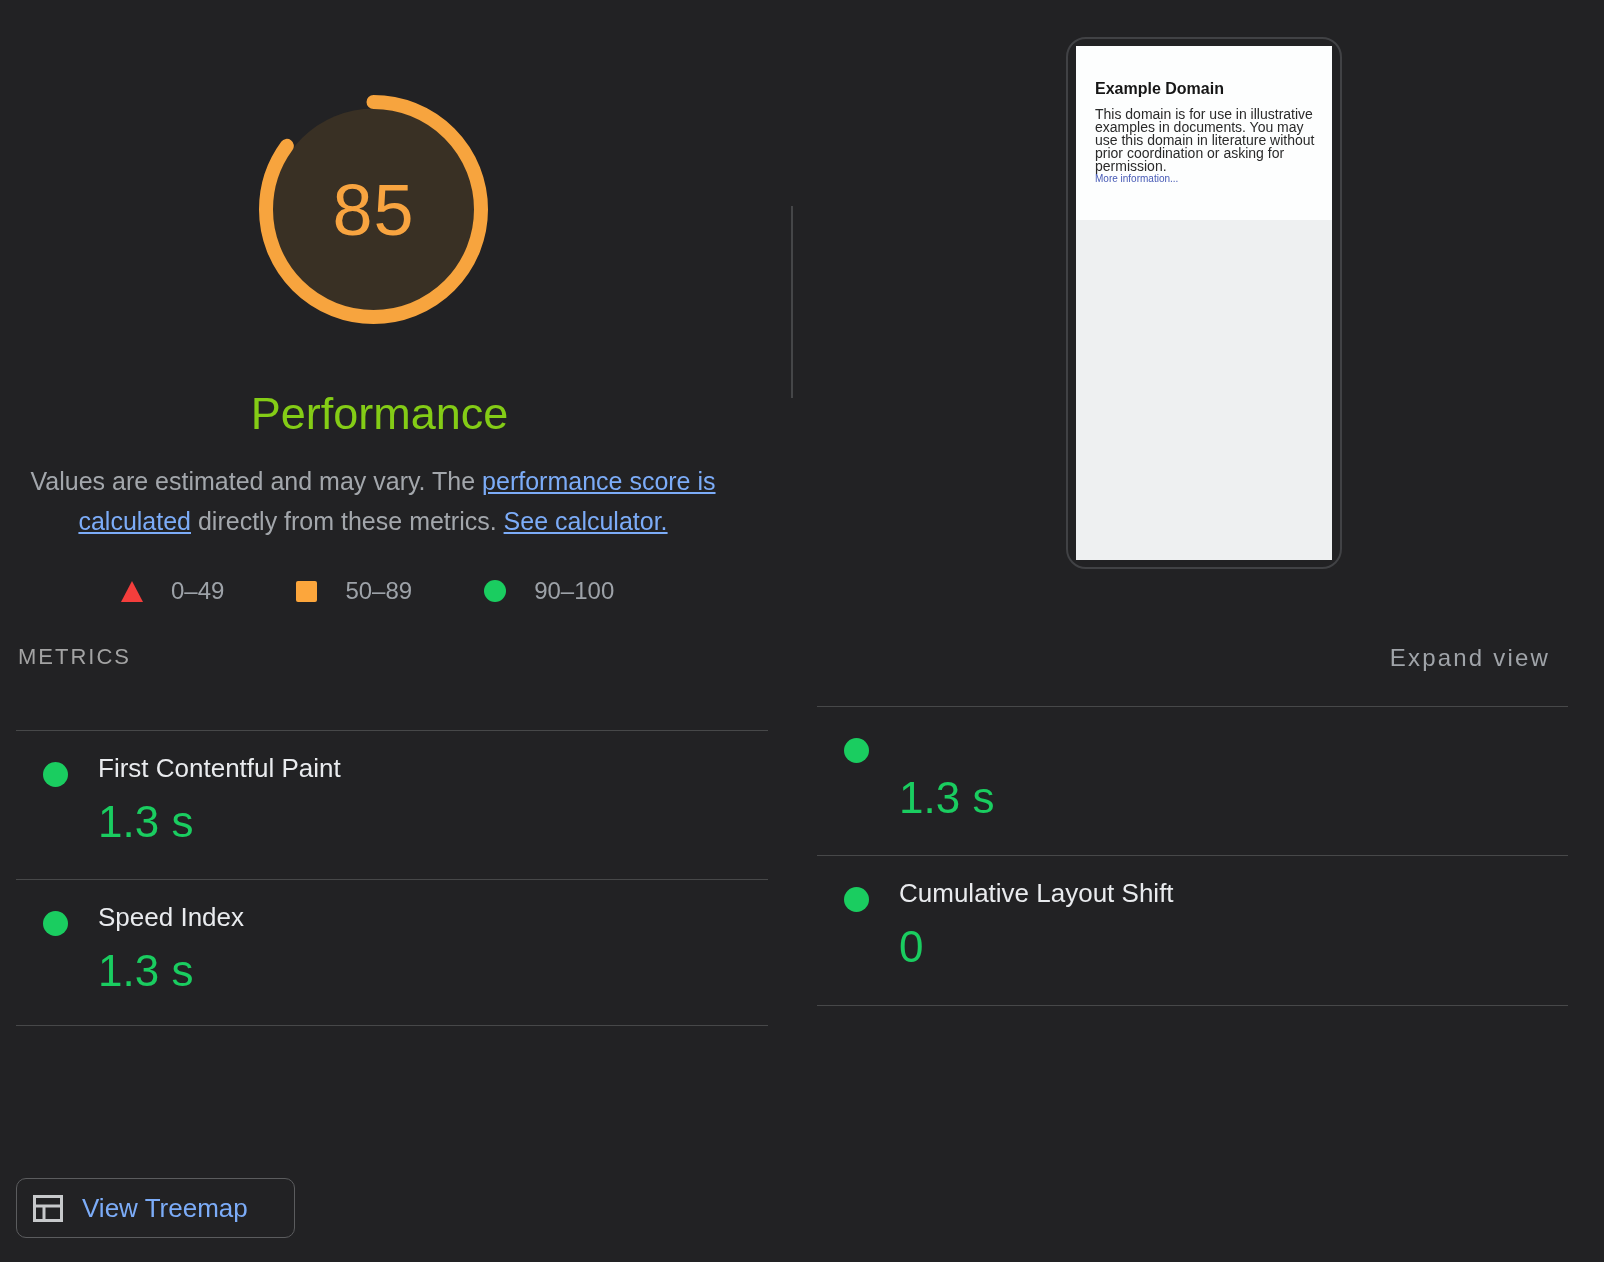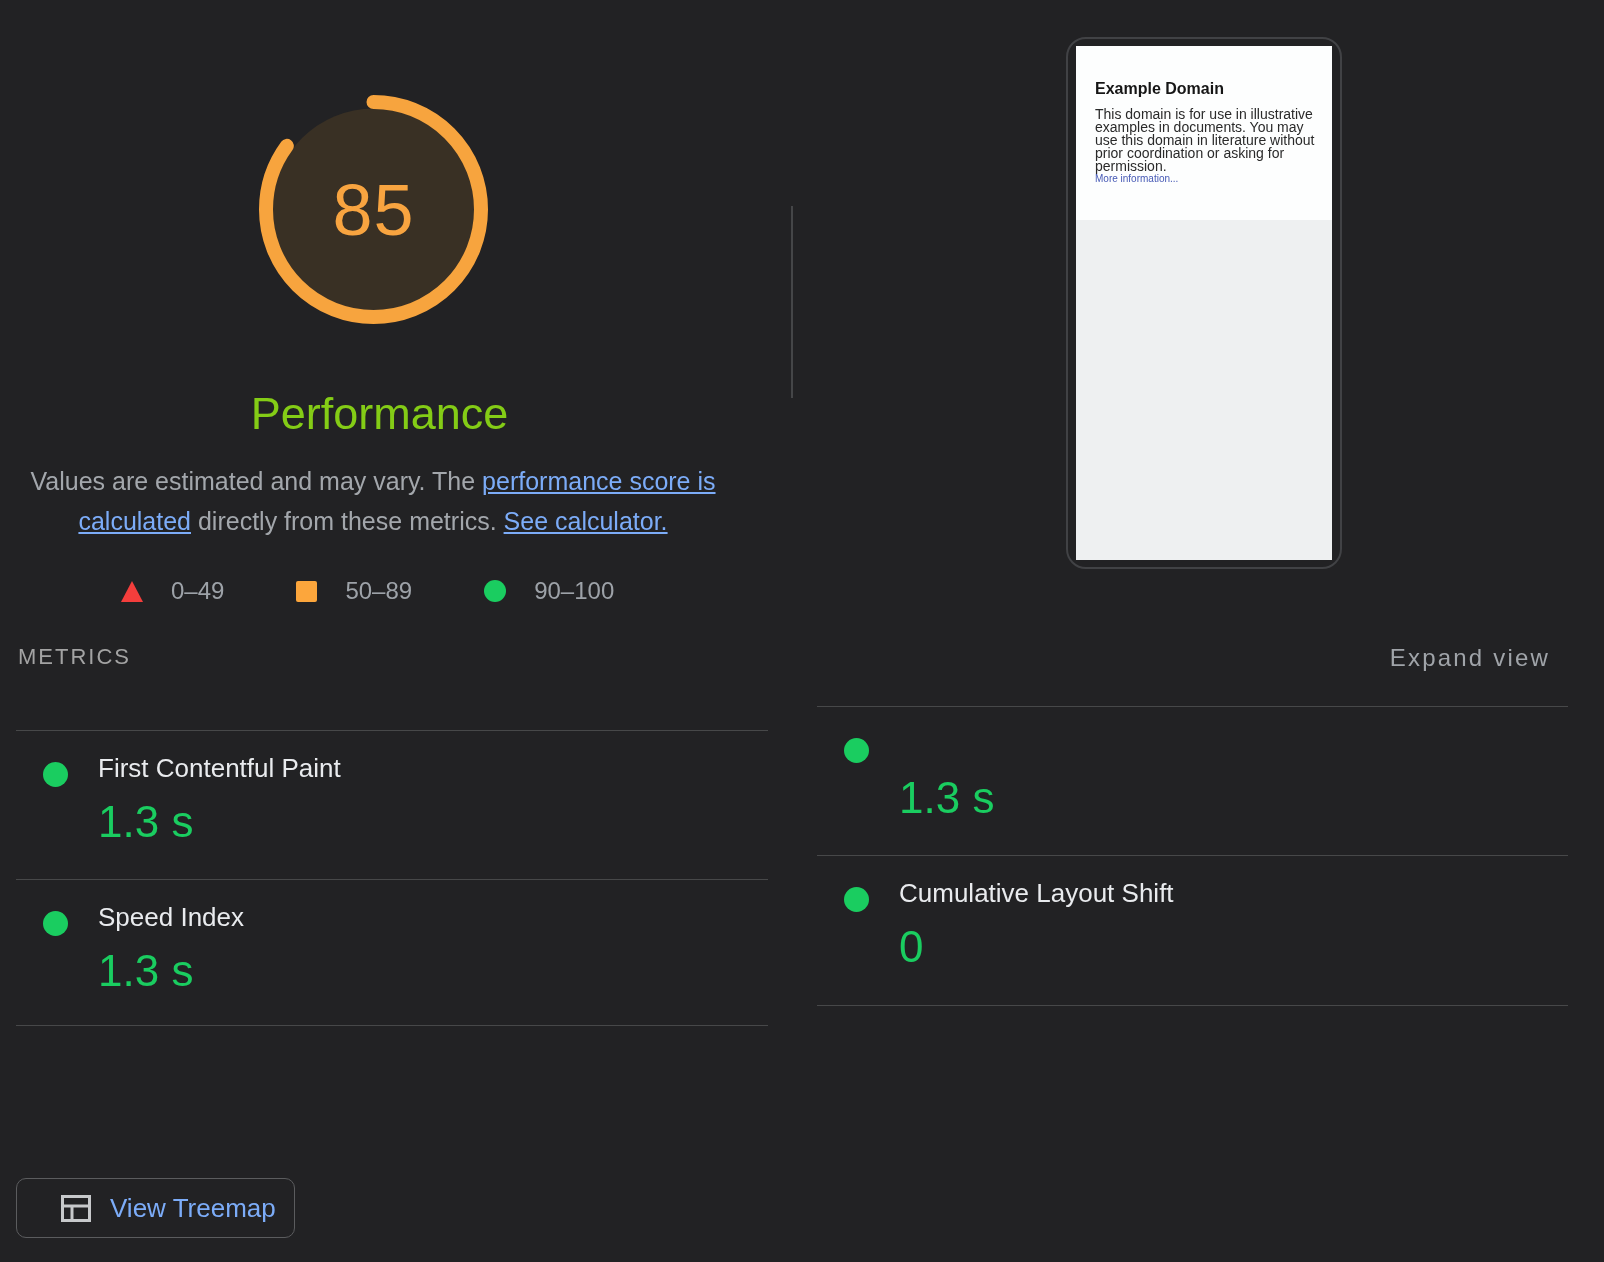--- a/index.html
+++ b/index.html
@@ -89,21 +89,21 @@
     position: absolute; left: 19px; top: 62px; width: 220px;
     font-size: 14px; line-height: 13px; color: #2a2a2a;
   }
   .thumb-link { position: absolute; left: 19px; top: 127px; font-size: 10px; color: #4659b5; }
 
   
   .treemap-btn {
     position: absolute; left: 16px; top: 1178px; width: 279px; height: 60px;
     border: 1.5px solid #5b5c5e; border-radius: 10px; background: transparent;
     display: flex; align-items: center; column-gap: 19px;
-    padding: 0 0 0 44px; box-sizing: border-box; cursor: pointer;
+    padding: 0 0 0 16px; box-sizing: border-box; cursor: pointer;
   }
   .treemap-btn-label { font-size: 26px; color: #7cacf8; }
 </style>
 </head>
 <body>
 
 <div class="screen">
 
   <div class="gauge">
     <svg viewBox="0 0 229 229">

